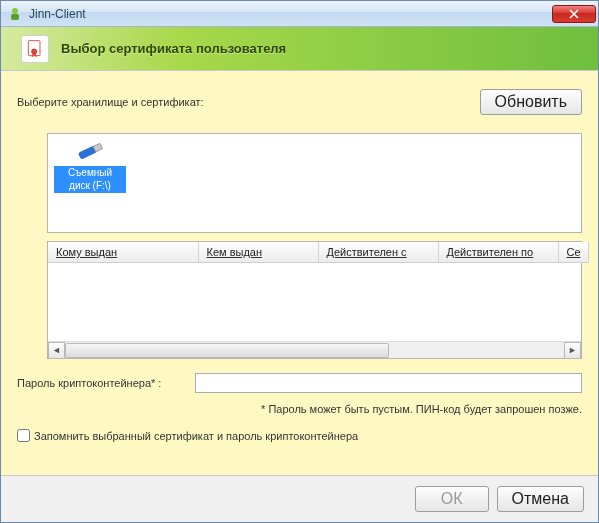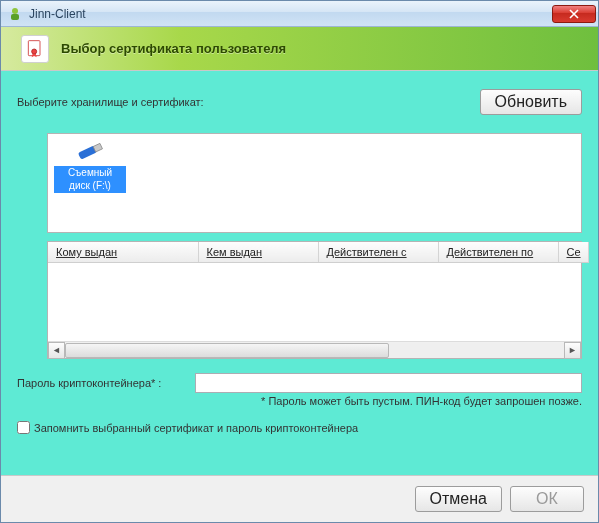--- a/index.html
+++ b/index.html
@@ -11,21 +11,21 @@
     width: 599px;
     height: 523px;
     overflow: hidden;
   }
   .window {
     border: 1px solid #6b8aab;
     width: 599px;
     height: 523px;
     display: flex;
     flex-direction: column;
-    background: #5eead4;
+    background: #fef9c3;
   }
   .titlebar {
     height: 26px;
     background: linear-gradient(to bottom, #eaf3fb 0%, #d5e5f5 45%, #c2d9f0 46%, #d0e3f5 100%);
     display: flex;
     align-items: center;
     padding: 0 2px 0 6px;
     border-bottom: 1px solid #9db6d3;
   }
   .titlebar .app-icon {
@@ -171,21 +171,21 @@
   .pw-row label { white-space:nowrap; margin-right:6px; }
   .pw-input {
     flex:1; height:20px;
     border:1px solid #abadb3;
     padding: 2px 4px;
     font-size:11px;
   }
   .hint {
     text-align:right;
     color:#333;
-    margin: 0 0 14px 0;
+    margin: 8px 0 14px 0;
   }
   .remember-row { display:flex; align-items:center; gap:4px; }
   .remember-row input { margin:0; }
   .footer {
     border-top: 1px solid #c9c9c9;
     padding: 10px 14px;
     display:flex; justify-content:flex-end; gap:8px;
     background:#f0f0f0;
   }
   .footer .btn { min-width: 74px; }
@@ -279,17 +279,17 @@
     <div class="hint">* Пароль может быть пустым. ПИН-код будет запрошен позже.</div>
 
     <div class="remember-row">
       <input type="checkbox" id="rem" style="">
       <label for="rem">Запомнить выбранный сертификат и пароль криптоконтейнера</label>
     </div>
 
   </div>
 
   <div class="footer">
+    <button class="btn" disabled="">ОК</button>
     <button class="btn">Отмена</button>
-    <button class="btn" disabled="">ОК</button>
   </div>
 
 </div>
 
 </body></html>

